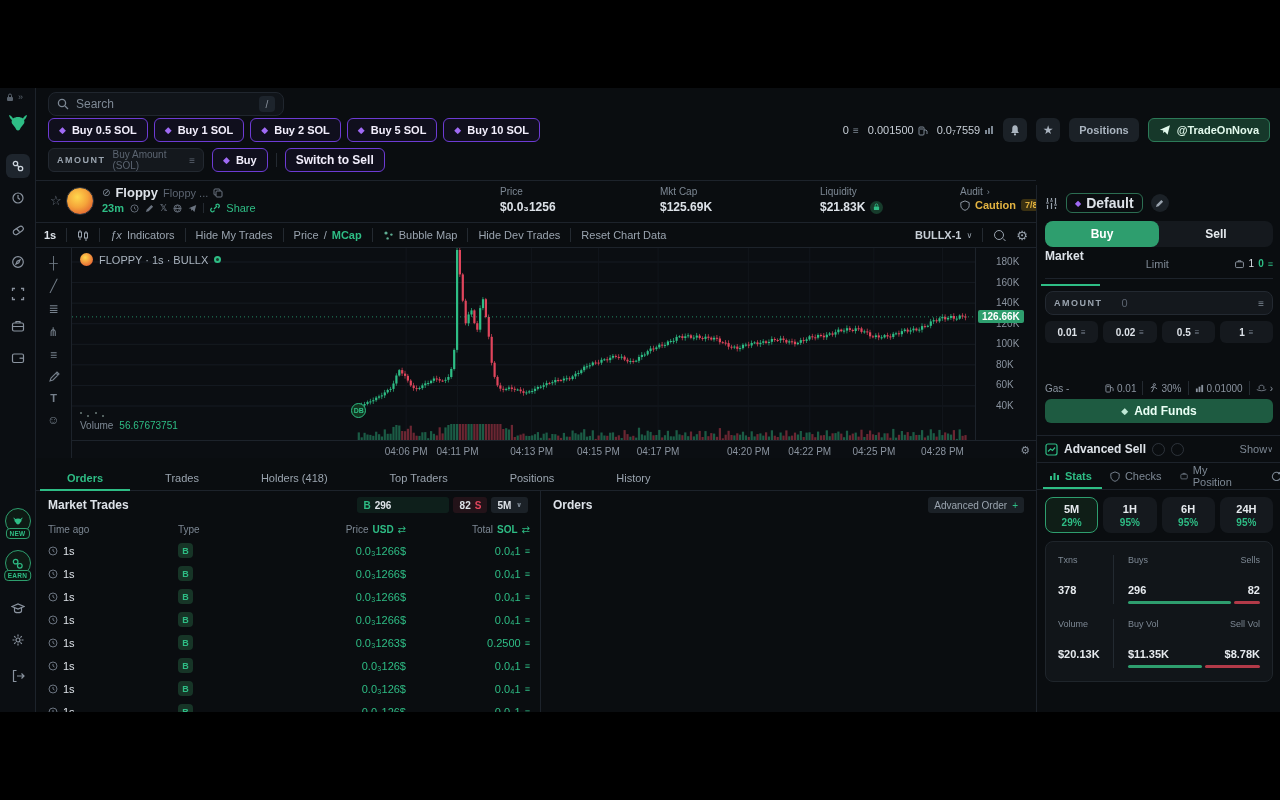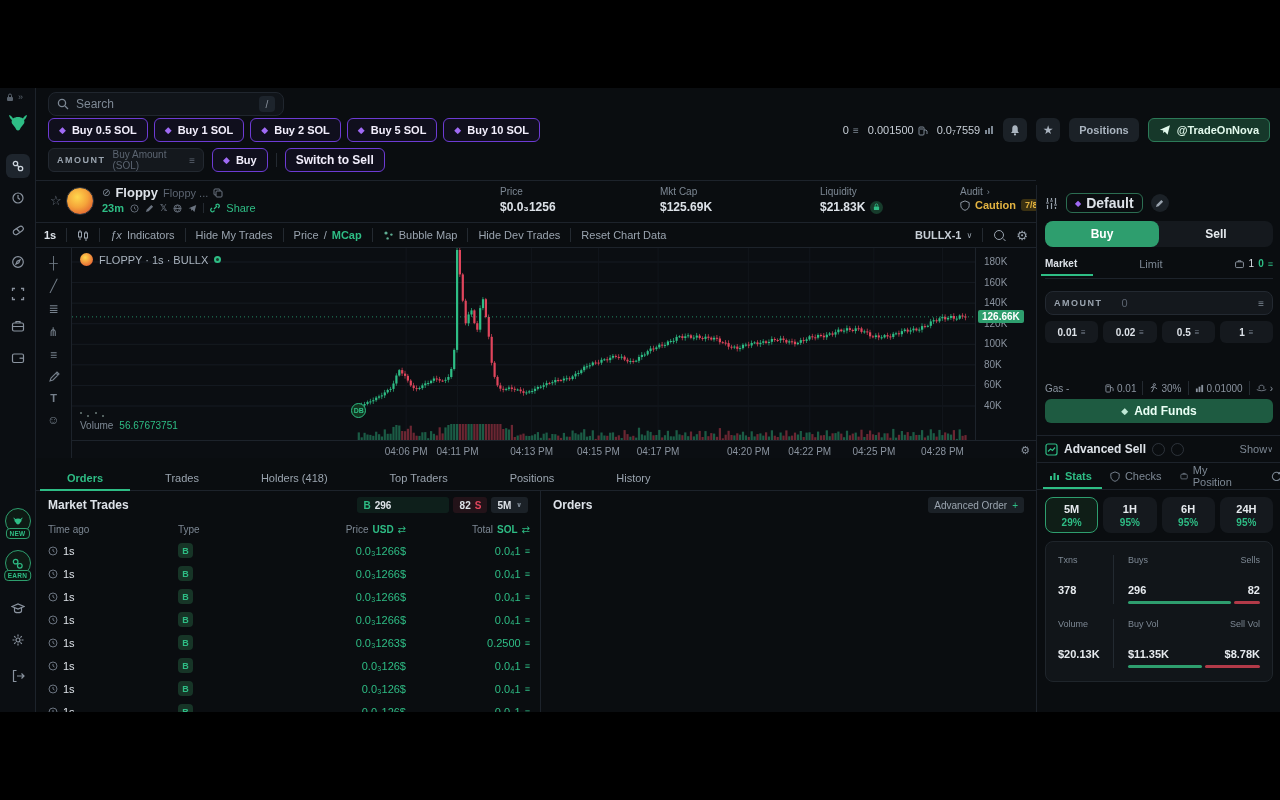--- a/index.html
+++ b/index.html
@@ -32,21 +32,21 @@
   .sep-v{width:1px;height:14px;background:#242a31}
   
   #ctoolbar{position:absolute;left:36px;top:134px;width:1000px;height:26px;border-top:1px solid var(--border);border-bottom:1px solid var(--border);display:flex;align-items:center;gap:10px;padding:0 8px;font-size:11px;color:#9aa4af}
   .ct-item{display:flex;align-items:center;gap:5px;cursor:pointer;white-space:nowrap}
   
   #chart{position:absolute;left:36px;top:160px;width:1000px;height:210px;background:#0b0e12}
   #ctools{position:absolute;left:0;top:0;width:36px;height:100%;border-right:1px solid var(--border);display:flex;flex-direction:column;align-items:center;padding-top:8px;gap:9px;color:#76808c;font-size:12px}
   #plot{position:absolute;left:36px;top:0;width:903px;height:192px;overflow:hidden}
   #yaxis{position:absolute;right:0;top:0;width:61px;height:192px;border-left:1px solid var(--border);font-size:10px;color:#8a939f}
   #xaxis{position:absolute;left:36px;bottom:0;width:964px;height:18px;border-top:1px solid var(--border);font-size:10px;color:#8a939f}
-  .ytick{position:absolute;left:8px}
+  .ytick{position:absolute;left:20px}
   .xtick{position:absolute;top:5px;width:50px;text-align:center}
   .pricebadge{position:absolute;left:2px;background:var(--grn2);color:#fff;font-size:10px;font-weight:bold;border-radius:2px;padding:1px 4px}
   
   #btabs{position:absolute;left:36px;top:377px;width:1000px;height:26px;border-bottom:1px solid var(--border);display:flex;align-items:center}
   .btab{padding:0 31px;font-size:11px;color:#9aa4af;height:100%;display:flex;align-items:center;cursor:pointer;position:relative}
   .btab.active{color:var(--grn);font-weight:bold}
   .btab.active::after{content:"";position:absolute;left:4px;right:4px;bottom:-1px;height:2px;background:var(--grn)}
   
   #mtrades{position:absolute;left:36px;top:403px;width:504px;height:221px}
   #ordpanel{position:absolute;left:540px;top:403px;width:496px;height:221px;border-left:1px solid var(--border)}
@@ -1297,21 +1297,21 @@
         <svg width="9" height="9" viewBox="0 0 10 10" fill="#9aa4af">
             <path d="M1 9l1-3 5-5 2 2-5 5z"></path>
           </svg>
       </div>
     </div>
     <div class="seg" style="top:36px;height:26px">
       <div style="background:var(--grn2);border-radius:8px;color:#fff">Buy</div>
       <div style="color:#e6eaee">Sell</div>
     </div>
     <div class="abs" style="left:8px;top:70px;width:228px;height:24px;border-bottom:1px solid var(--border);display:flex;align-items:center">
-      <span style="font-size:10px;font-weight:bold;position:relative;padding-bottom:6px">
+      <span style="font-size:12px;font-weight:bold;position:relative;padding-bottom:22px">
         <span>Market</span>
         <span class="abs" style="left:-4px;right:-16px;bottom:-1px;height:2px;background:var(--grn)"></span>
       </span>
       <span class="mut" style="font-size:11px;margin-left:62px;padding-bottom:6px">Limit</span>
       <span style="flex:1"></span>
       <span style="display:flex;align-items:center;gap:4px;font-size:10px;padding-bottom:6px">
         <svg width="11" height="10" viewBox="0 0 14 14" fill="none" stroke="#9aa4af" stroke-width="1.2">
             <rect x="1.5" y="4" width="11" height="8" rx="1.5"></rect>
             <path d="M5 4V2.5h4V4"></path>
           </svg>

